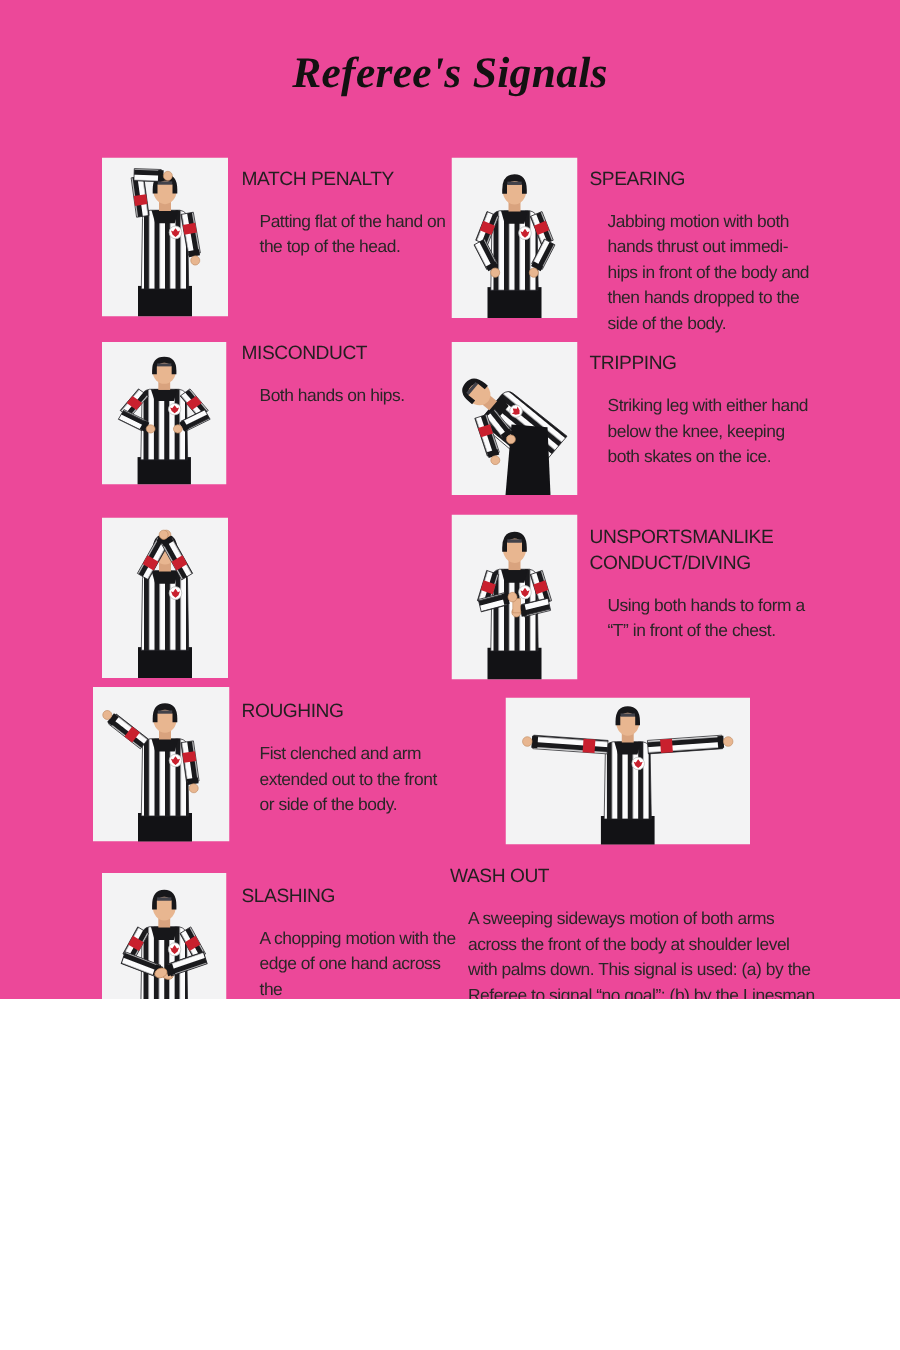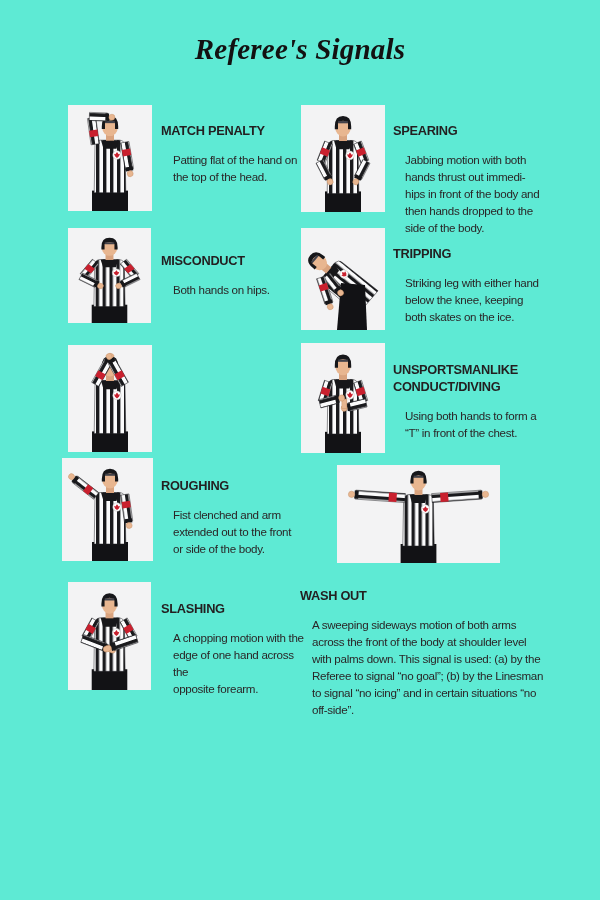--- a/index.html
+++ b/index.html
@@ -1,24 +1,24 @@
 <!DOCTYPE html>
 <html><head>
 <meta charset="utf-8">
 <style>
   html,body{margin:0;padding:0;background:#fff;}
-  .page{position:relative;width:600px;height:900px;background:#5eead4;overflow:hidden;
+  .page{position:relative;width:600px;height:666px;background:#ec4899;overflow:hidden;
         font-family:"Liberation Sans",sans-serif;color:#231f20;}
   .title{position:absolute;top:14px;left:0;width:600px;text-align:center;
          font-family:"Liberation Serif",serif;font-style:italic;font-weight:bold;
          font-size:29px;letter-spacing:.2px;color:#131111;}
   .photo{position:absolute;}
   .photo svg{display:block;width:100%;height:100%;}
   .txt{position:absolute;}
-  .txt h2{margin:16px 0 3px 0;font-size:12.8px;font-weight:bold;letter-spacing:-.3px;
+  .txt h2{margin:4px 0 3px 0;font-size:12.8px;font-weight:normal;letter-spacing:-.3px;
           line-height:17px;white-space:pre-line;color:#231f20;}
   .txt p{margin:12px;font-size:11.6px;letter-spacing:-.3px;line-height:17px;
          white-space:pre-line;color:#2a2627;}
   .defs{position:absolute;width:0;height:0;}
 </style>
 </head>
 <body>
 
 <svg class="defs" aria-hidden="true">
   <defs>
@@ -139,21 +139,21 @@
             <use href="#arm-upper"></use>
           </g>
         <g transform="translate(14.7,53.8) rotate(-62)">
             <use href="#fore-arm"></use>
           </g>
         <g transform="translate(69.3,53.8) rotate(62)">
             <use href="#fore-arm"></use>
           </g>
       </svg>
     </div>
-    <div class="txt" style="left:161px;top:236px;width:152px">
+    <div class="txt" style="left:161px;top:222px;width:152px">
       <h2>MISCONDUCT</h2>
       <p>Both hands on hips.</p>
     </div>
   </section>
 
   <section>
     <div class="photo" style="left:301px;top:228px;width:84px;height:102px" aria-label="referee-bent-striking-below-knee">
       <svg viewBox="0 0 84 104" preserveAspectRatio="none">
         <use href="#photo-bg"></use>
         <g transform="translate(50,62) rotate(-50)">

